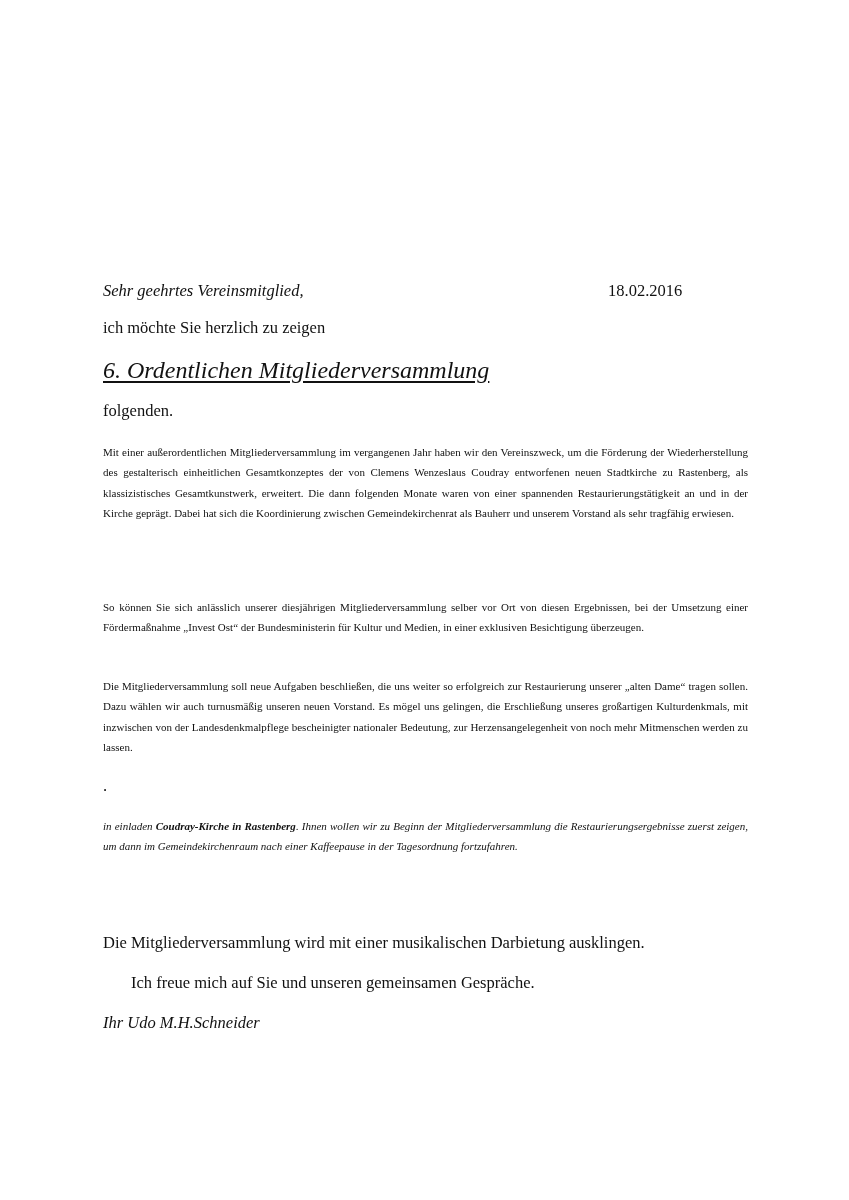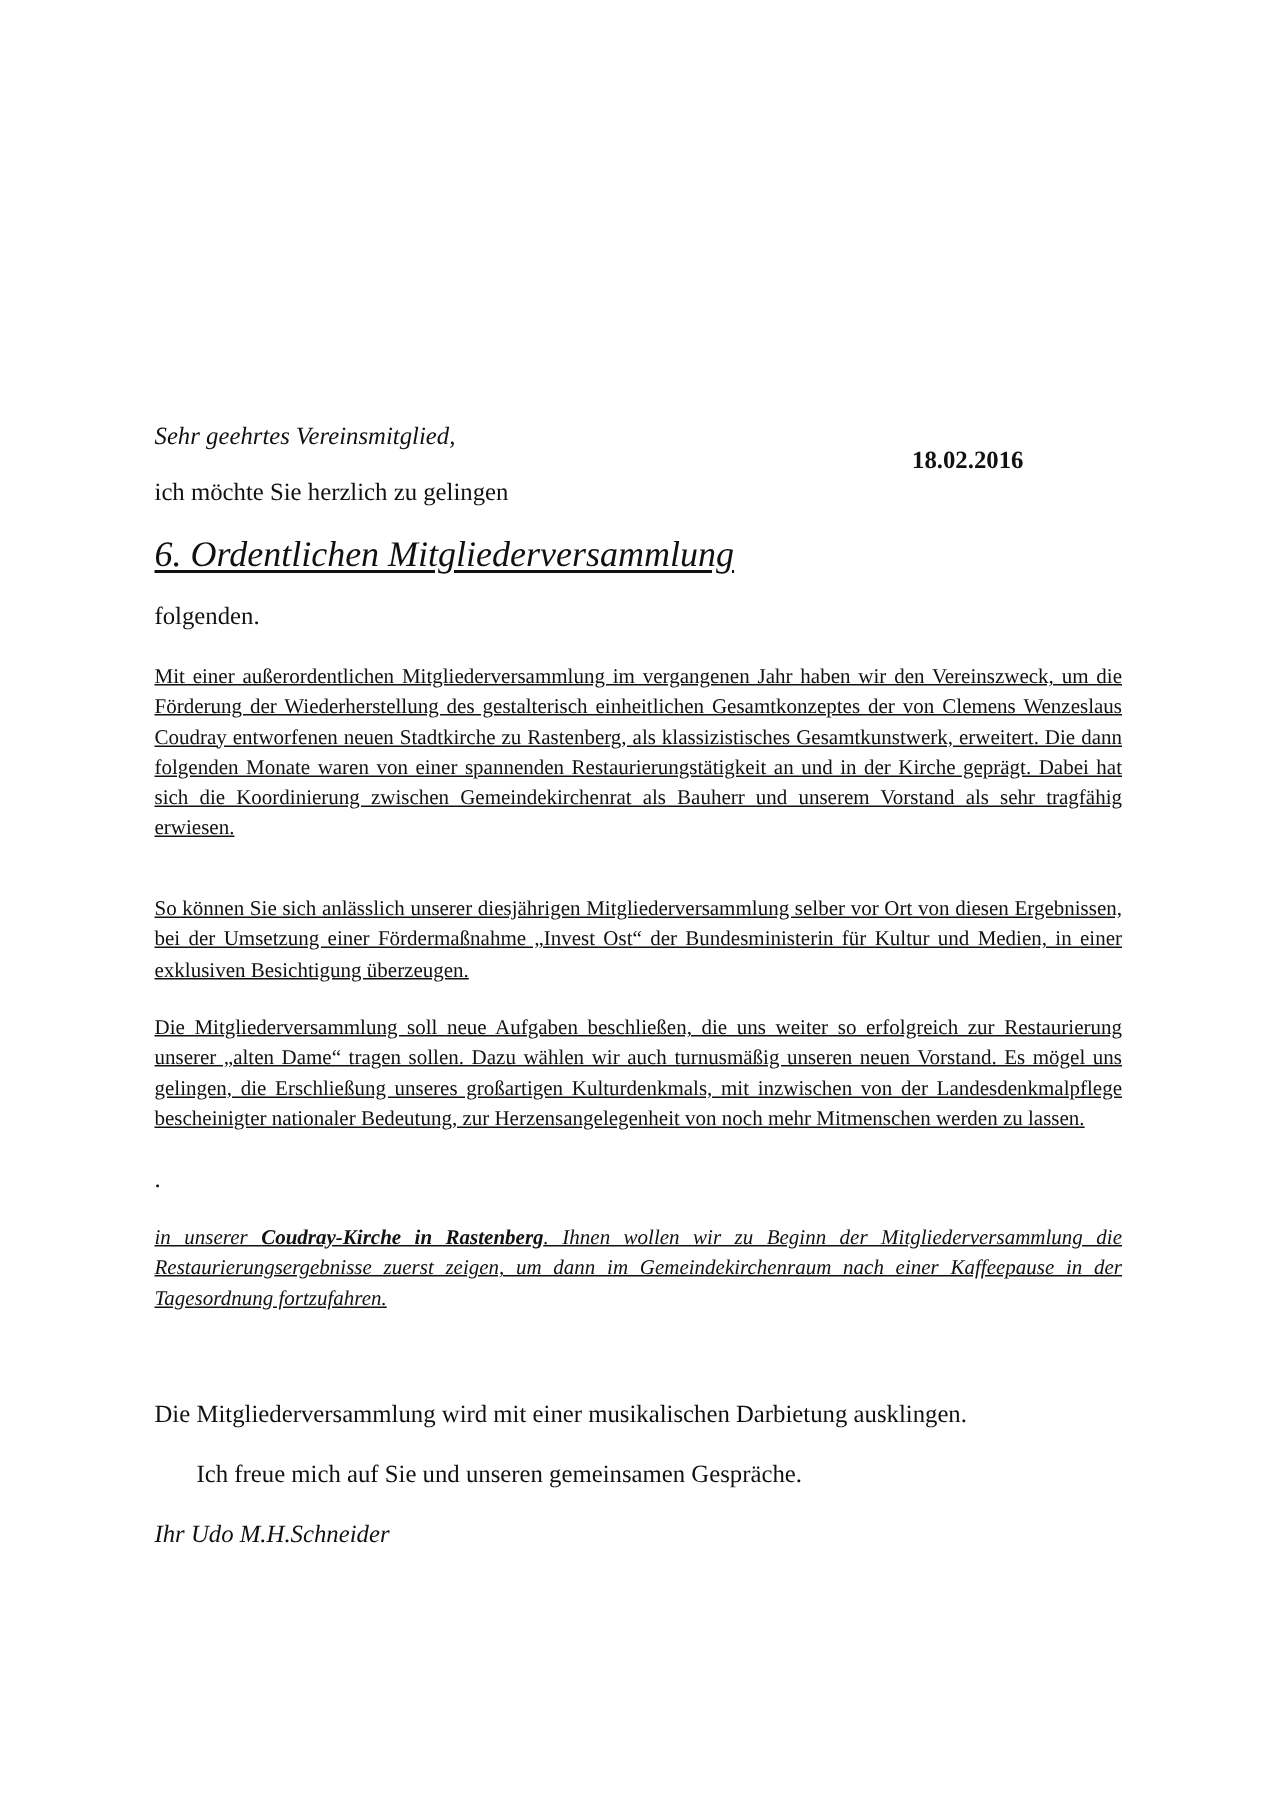--- a/index.html
+++ b/index.html
@@ -2,49 +2,49 @@
 <html><head>
 <meta charset="utf-8">
 <style>
   html, body { margin: 0; padding: 0; background: #ffffff; }
   body { width: 849px; height: 1200px; position: relative; overflow: hidden;
          font-family: "Liberation Serif", "DejaVu Serif", serif; color: #111; }
   .page { position: absolute; left: 103px; width: 645px; top: 0; }
   .line { position: absolute; left: 0; font-size: 16.5px; line-height: 19px; white-space: nowrap; }
   .it { font-style: italic; text-align: right; }
   .salutation-row { position: absolute; left: 0; width: 645px; top: 281px; font-size: 16.5px; }
-  .date { position: absolute; left: 505px; top: 16px; font-weight: bold; }
+  .date { position: absolute; left: 505px; top: 0; }
   .heading { position: absolute; left: 0; top: 357px; font-size: 24px; font-style: italic; text-decoration: underline; text-underline-offset: 3px; white-space: nowrap; }
-  .para { position: absolute; left: 0; width: 645px; font-size: 14px; line-height: 20.3px; text-align: justify; text-decoration: underline; }
+  .para { position: absolute; left: 0; width: 645px; font-size: 11px; line-height: 20.3px; text-align: justify; }
   .para.it { font-style: italic; }
   b { font-weight: bold; }
 </style>
 </head>
 <body>
 
 <div class="page">
   <div class="salutation-row">
     <span class="it">Sehr geehrtes Vereinsmitglied,</span>
     <span class="date">18.02.2016</span>
   </div>
 
-  <div class="line" style="top:318px;">ich möchte Sie herzlich zu gelingen</div>
+  <div class="line" style="top:318px;">ich möchte Sie herzlich zu zeigen</div>
 
   <div class="heading">6. Ordentlichen Mitgliederversammlung</div>
 
   <div class="line" style="top:401px;">folgenden.</div>
 
   <div class="para" style="top:442px;">Mit einer außerordentlichen Mitgliederversammlung im vergangenen Jahr haben wir den Vereinszweck, um die Förderung der Wiederherstellung des gestalterisch einheitlichen Gesamtkonzeptes der von Clemens Wenzeslaus Coudray entworfenen neuen Stadtkirche zu Rastenberg, als klassizistisches Gesamtkunstwerk, erweitert. Die dann folgenden Monate waren von einer spannenden Restaurierungstätigkeit an und in der Kirche geprägt. Dabei hat sich die Koordinierung zwischen Gemeindekirchenrat als Bauherr und unserem Vorstand als sehr tragfähig erwiesen.</div>
 
   <div class="para" style="top:597px;">So können Sie sich anlässlich unserer diesjährigen Mitgliederversammlung selber vor Ort von diesen Ergebnissen, bei der Umsetzung einer Fördermaßnahme „Invest Ost“  der Bundesministerin für Kultur und Medien, in einer exklusiven Besichtigung überzeugen.</div>
 
   <div class="para" style="top:676px;">Die Mitgliederversammlung soll  neue Aufgaben beschließen, die uns weiter so erfolgreich zur Restaurierung unserer „alten Dame“ tragen sollen. Dazu wählen wir auch turnusmäßig unseren neuen Vorstand. Es mögel uns gelingen, die Erschließung unseres großartigen Kulturdenkmals, mit inzwischen von der Landesdenkmalpflege bescheinigter nationaler Bedeutung, zur Herzensangelegenheit von noch mehr  Mitmenschen  werden zu lassen.</div>
 
   <div class="line" style="top:776px;">.</div>
 
   <div class="para it" style="top:816px;">
-    <div><span>in unserer </span><b>Coudray-Kirche in Rastenberg</b><span>. Ihnen wollen wir zu Beginn der Mitgliederversammlung die Restaurierungsergebnisse zuerst zeigen, um dann im Gemeindekirchenraum nach einer Kaffeepause in der Tagesordnung fortzufahren.</span></div>
+    <div><span>in einladen </span><b>Coudray-Kirche in Rastenberg</b><span>. Ihnen wollen wir zu Beginn der Mitgliederversammlung die Restaurierungsergebnisse zuerst zeigen, um dann im Gemeindekirchenraum nach einer Kaffeepause in der Tagesordnung fortzufahren.</span></div>
   </div>
 
   <div class="line" style="top:933px;">Die Mitgliederversammlung wird  mit  einer musikalischen Darbietung ausklingen.</div>
   <div class="line" style="top:973px;margin-left:28px;">Ich freue mich auf Sie und unseren gemeinsamen Gespräche.</div>
   <div class="line it" style="top:1013px;font-family:Liberation Serif, serif;">Ihr Udo M.H.Schneider</div>
 </div>
 
 </body></html>

